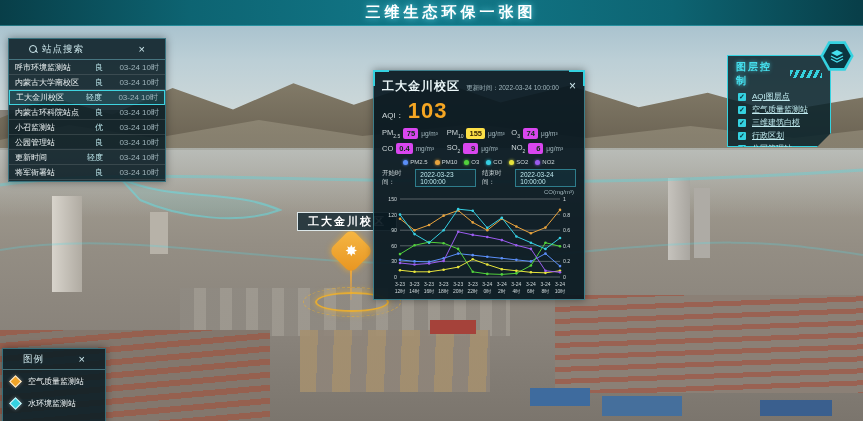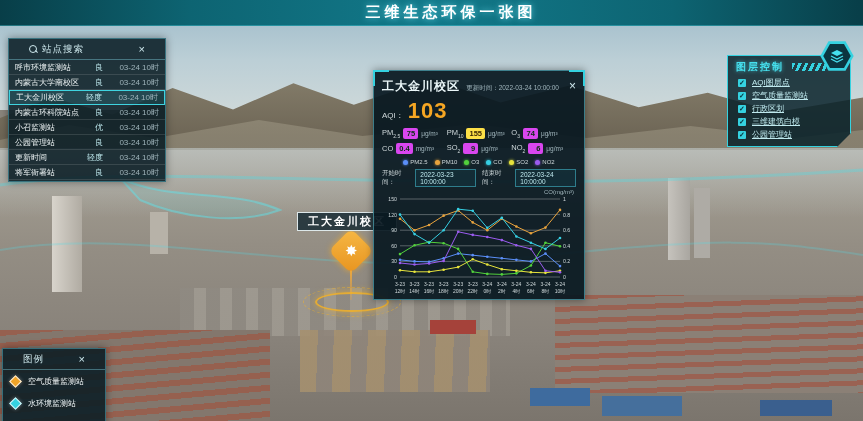--- a/index.html
+++ b/index.html
@@ -80,21 +80,21 @@
   .cl-item { display:flex; align-items:center; font-size:6px; color:#cfd8da; }
   .cl-dot { width:5px; height:5px; border-radius:50%; margin-right:2px;
     box-shadow:0 0 3px currentColor; }
   .time-row { display:flex; align-items:center; justify-content:center; gap:6px; margin-top:4px; }
   .time-row .tl { font-size:6.5px; color:#cfd8da; }
   .time-box { border:1px solid #2e7d8c; padding:1px 4px; font-size:6.5px; color:#bfe9ee;
     background:rgba(20,60,72,.4); }
   .raxis-lbl { text-align:right; font-size:6px; color:#9fb4bb; margin-top:2px; padding-right:2px; }
 
   
-  #layer-panel { left:727px; top:55px; width:124px; height:92px;
+  #layer-panel { left:727px; top:55px; width:104px; height:92px;
     background:rgba(8,34,42,.85); border:1px solid #35d2e0;
     clip-path:polygon(0 0,100% 0,100% calc(100% - 14px),calc(100% - 14px) 100%,0 100%); }
   .lp-head { display:flex; align-items:center; padding:4px 8px 2px; }
   .lp-head .ttl { font-size:10px; font-weight:bold; color:#46e0ee; letter-spacing:2px;
     text-shadow:0 0 4px rgba(70,224,238,.7); }
   .hatch { width:34px; height:8px; margin-left:8px;
     background:repeating-linear-gradient(115deg,#35d2e0 0 3px,transparent 3px 6px); }
   .lrow { display:flex; align-items:center; height:13px; padding:0 10px; }
   .cb { width:8px; height:8px; background:#35d2e0; border-radius:1px; margin-right:6px;
     font-size:7px; line-height:8px; text-align:center; color:#06323a; font-weight:bold; }
@@ -440,25 +440,25 @@
       <div class="lrow">
         <span class="cb">✓</span>
         <span class="lbl">AQI图层点</span>
       </div>
       <div class="lrow">
         <span class="cb">✓</span>
         <span class="lbl">空气质量监测站</span>
       </div>
       <div class="lrow">
         <span class="cb">✓</span>
-        <span class="lbl">行政区划</span>
+        <span class="lbl">三维建筑白模</span>
       </div>
       <div class="lrow">
         <span class="cb">✓</span>
-        <span class="lbl">三维建筑白模</span>
+        <span class="lbl">行政区划</span>
       </div>
       <div class="lrow">
         <span class="cb">✓</span>
         <span class="lbl">公园管理站</span>
       </div>
     </div>
 </div>
 
 <div class="panel" id="legend-panel">
   <div class="p-head">

